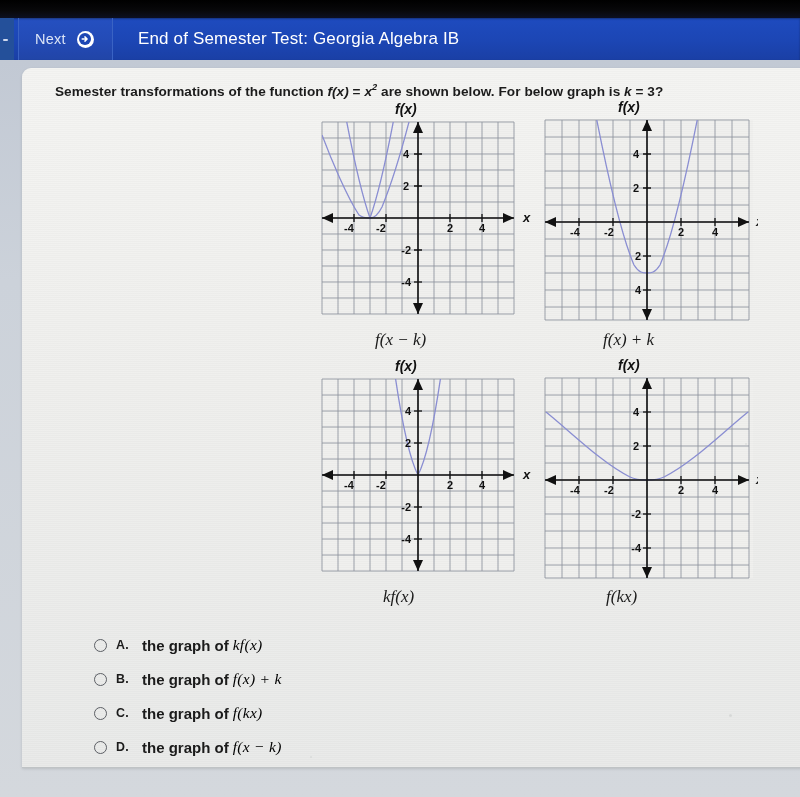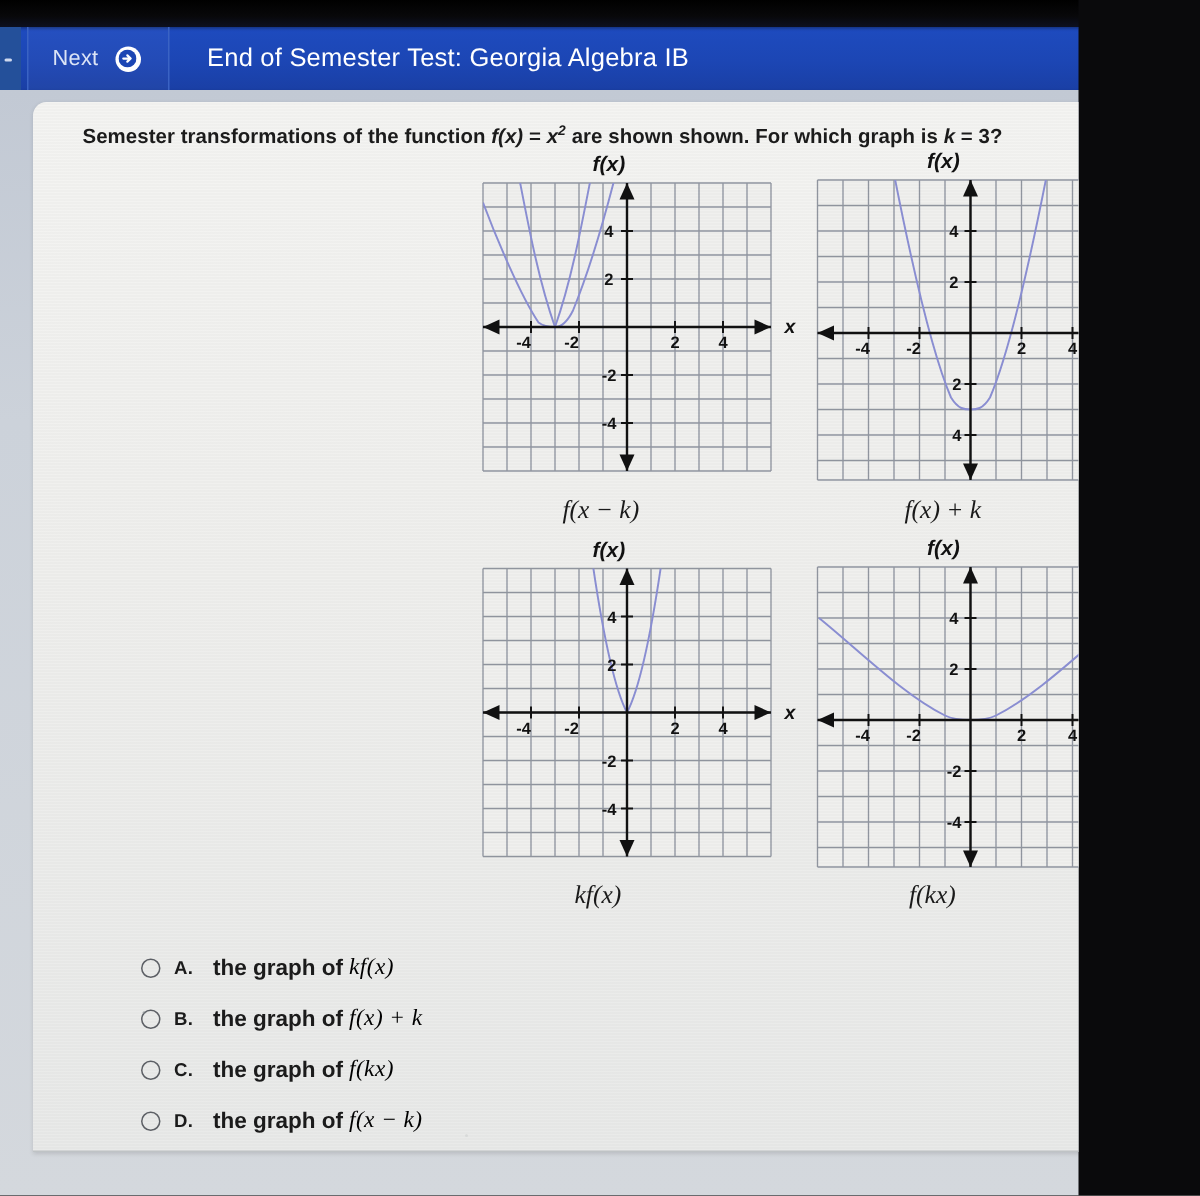--- a/index.html
+++ b/index.html
@@ -3,21 +3,21 @@
 <meta charset="utf-8">
 <title>End of Semester Test</title>
 <style>
   html,body{margin:0;padding:0;}
   body{
     width:800px;height:797px;overflow:hidden;
     background:#0a0a0c;
     font-family:"Liberation Sans", sans-serif;
     -webkit-font-smoothing:antialiased;
   }
-  #screen{position:relative;width:719px;height:797px;overflow:hidden;text-decoration:underline;}
+  #screen{position:relative;width:800px;height:797px;overflow:hidden;text-decoration:underline;}
 
   
   .bezel{position:absolute;left:0;top:0;width:800px;height:18px;
     background:linear-gradient(180deg,#000000 0%,#08080a 60%,#0d1020 100%);}
 
   
   .topbar{position:absolute;left:0;top:18px;width:800px;height:42px;
     background:linear-gradient(180deg,#1e4bbf 0%,#1c46b4 55%,#1a3fa5 100%);
     box-shadow:0 1px 2px rgba(0,0,0,.35) inset;}
   .topbar .leftnub{position:absolute;left:0;top:0;width:14px;height:42px;
@@ -110,21 +110,21 @@
     </div>
 
     <div class="test-title">End of Semester Test: Georgia Algebra IB</div>
   </div>
 
   <div class="pagebg"></div>
 
   <div class="card">
 
     <div class="qtext">
-      <span>Semester transformations of the function </span><i>f</i><i>(x)</i><span> = </span><i>x</i><sup>2</sup><span> are shown shown. For which graph is </span><i class="mono-k">k</i><span> = 3?</span>
+      <span>Semester transformations of the function </span><i>f</i><i>(x)</i><span> = </span><i>x</i><sup>2</sup><span> are shown below. For below graph is </span><i class="mono-k">k</i><span> = 3?</span>
     </div>
 
     <div class="graphs">
 
       <div class="graphrow">
 
         <div class="graphcell gc1">
           <div class="axislabel-y" style="left:76px;top:-1px;">f(x)</div>
           <div class="plotwrap" style="left:0px;top:17px;">
             <svg width="216" height="210" viewBox="0 0 216 210">

